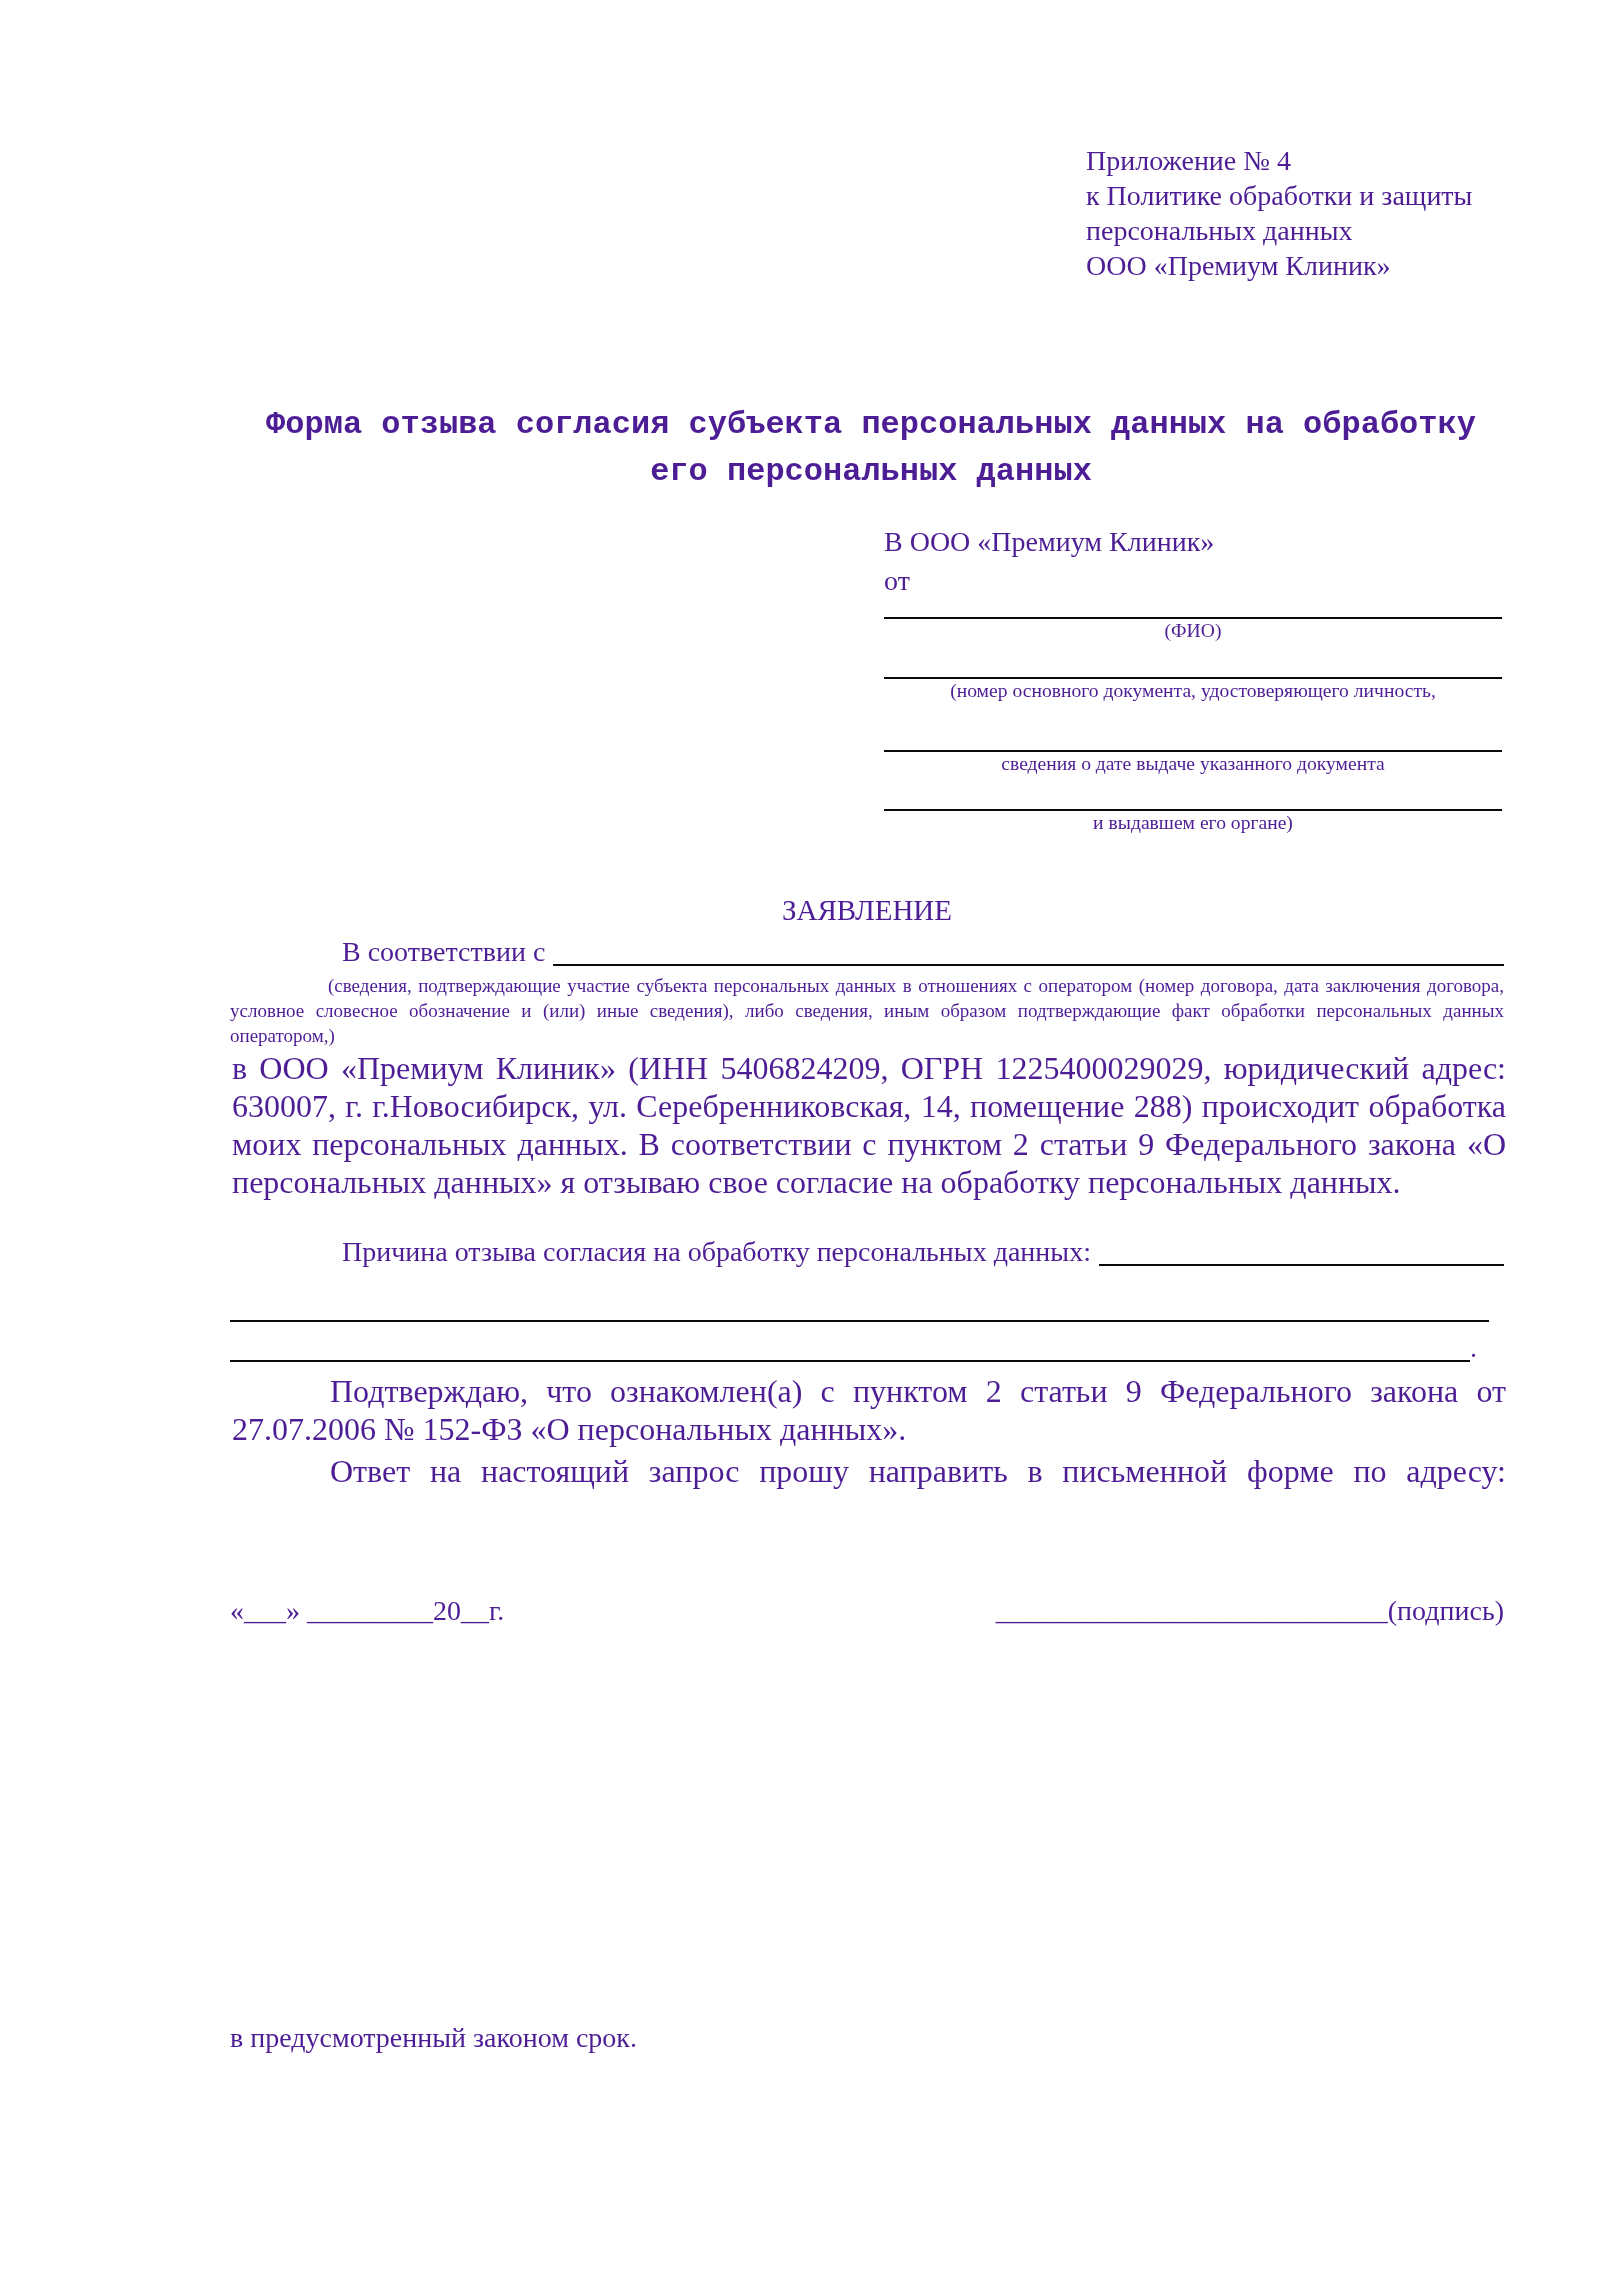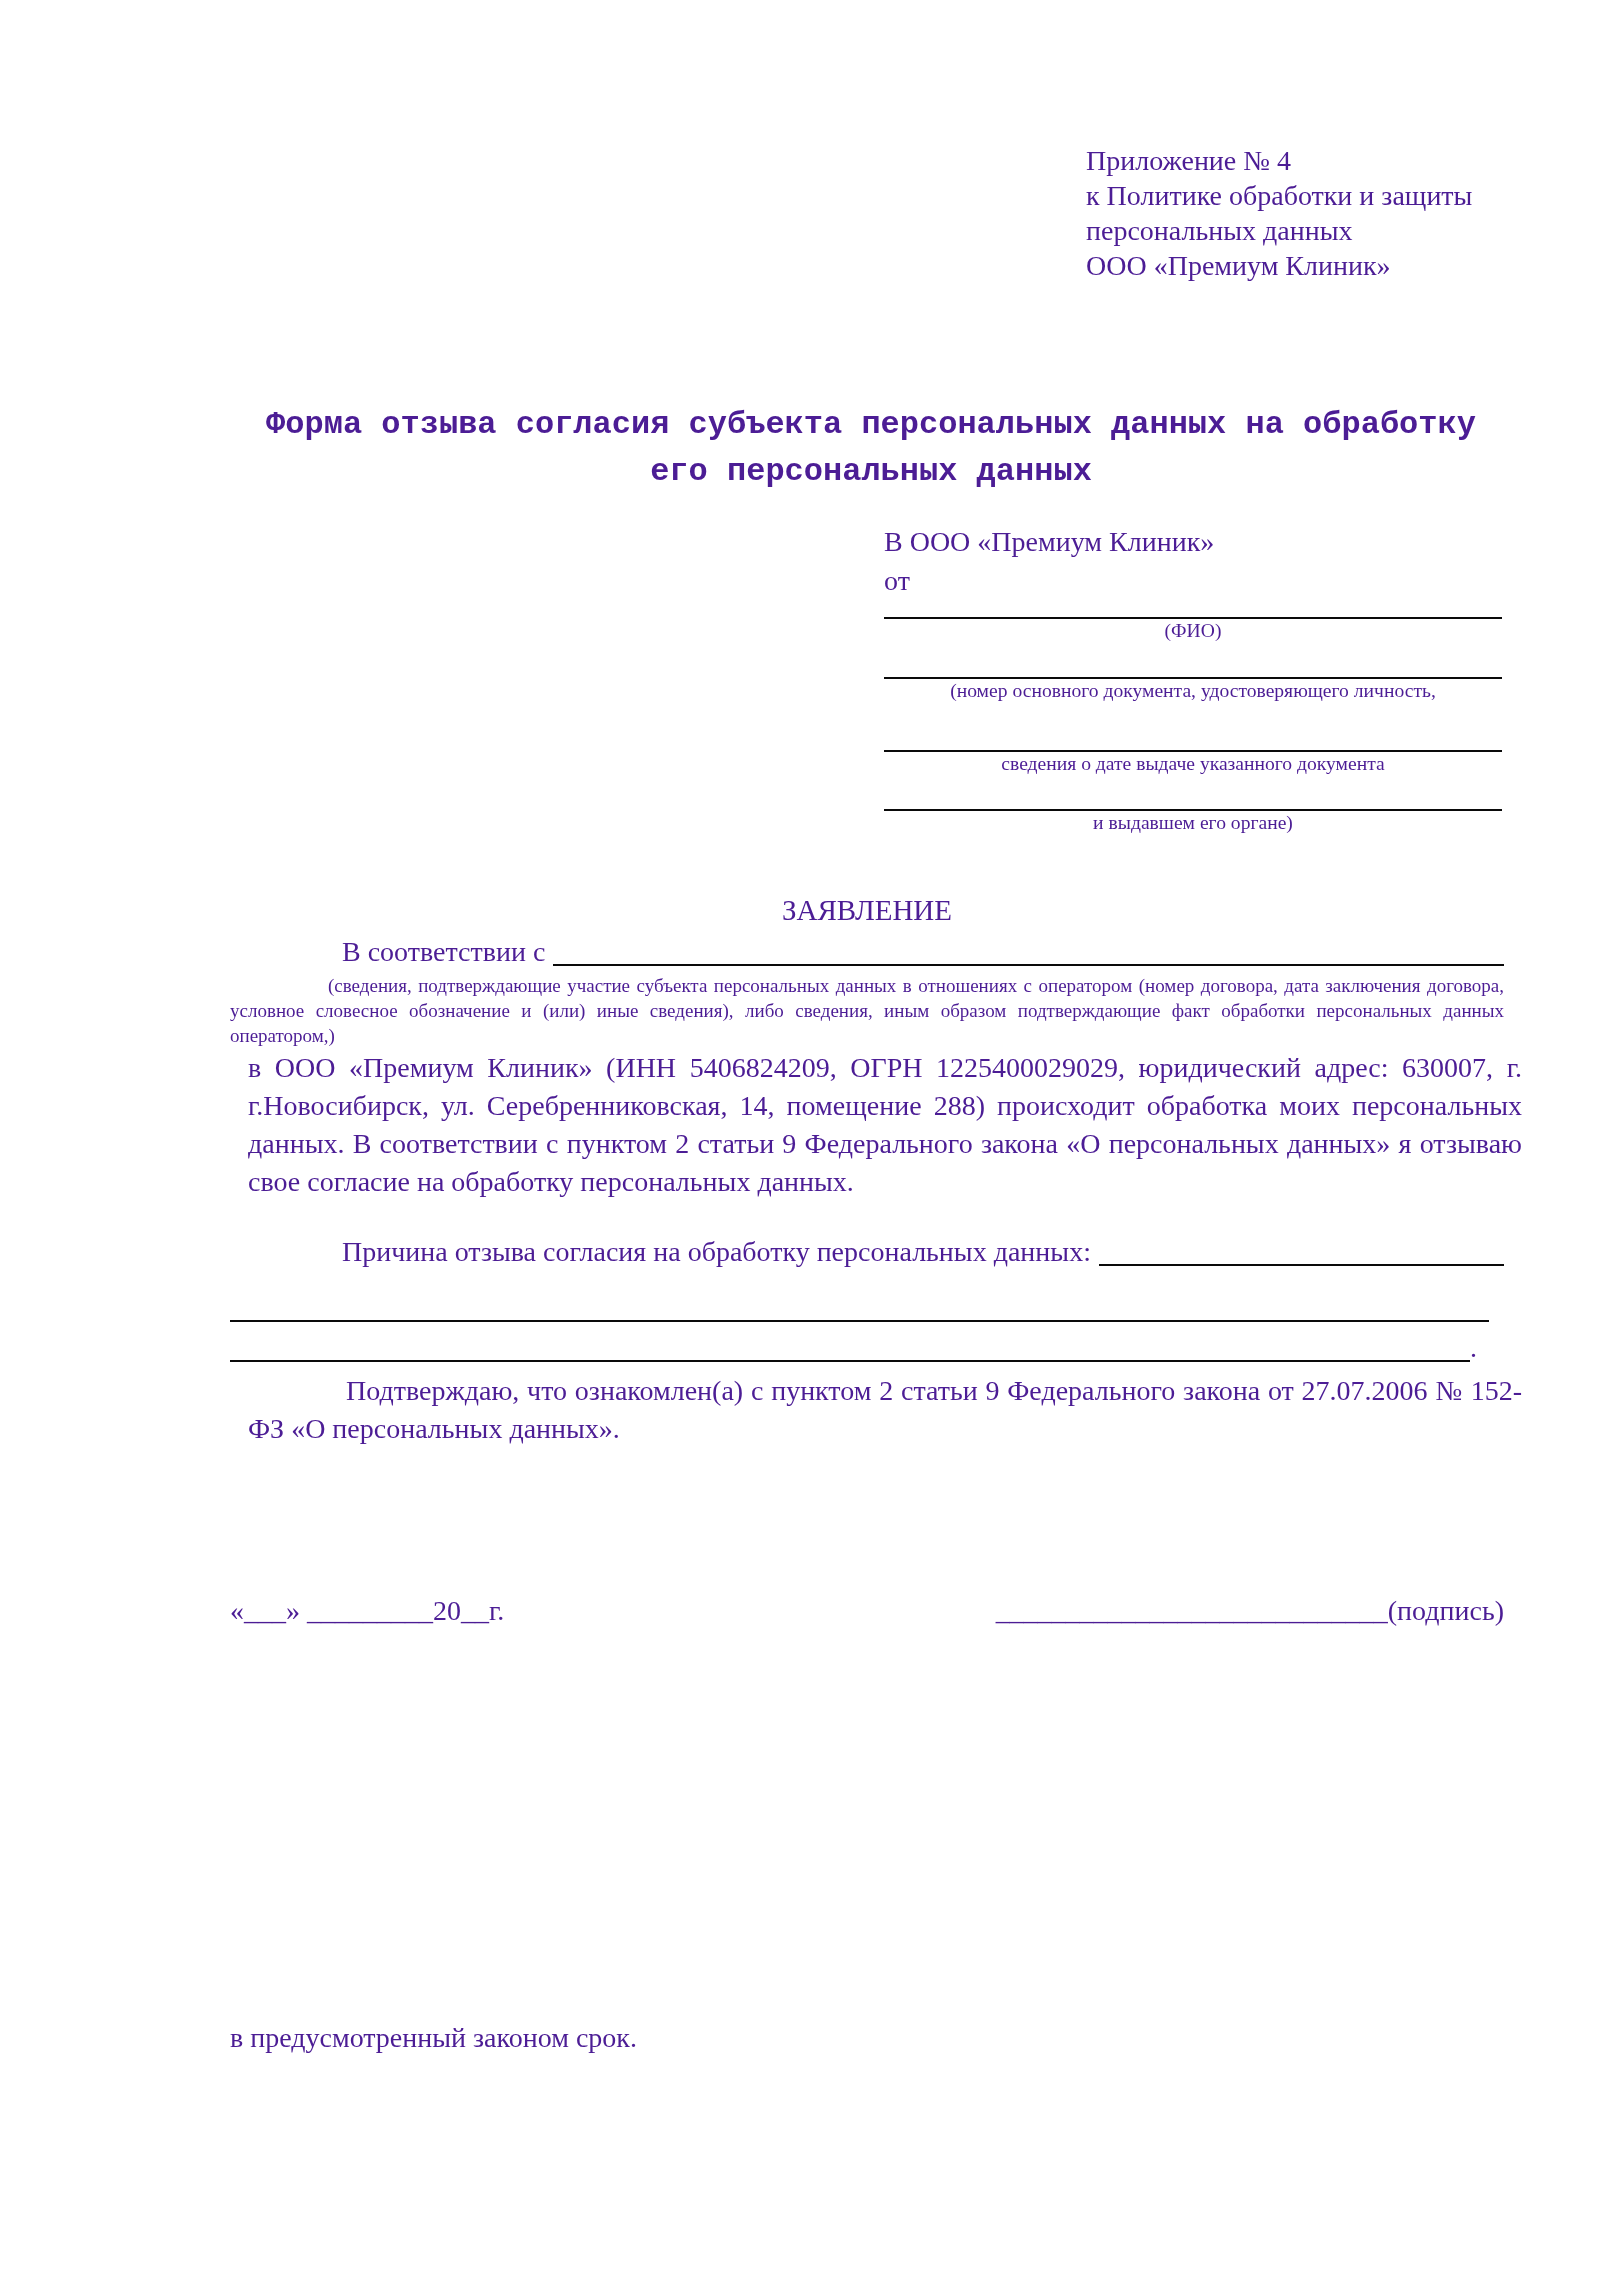--- a/index.html
+++ b/index.html
@@ -93,23 +93,23 @@
     top: 973px;
     width: 1274px;
     font-size: 19px;
     line-height: 25px;
     text-align: justify;
     text-indent: 98px;
   }
 
   .bodypara {
     position: absolute;
-    left: 248px;
-    width: 1274px;
-    font-size: 28px;
+    left: 232px;
+    width: 1274px;
+    font-size: 32px;
     line-height: 38px;
     text-align: justify;
   }
   .bodypara.main    { top: 1049px; }
   .bodypara.confirm { top: 1372px; text-indent: 98px; }
   .bodypara.reply1  { top: 1452px; text-indent: 98px; text-align-last: justify; }
 
   .longline-a {
     position: absolute;
     left: 230px;
@@ -184,20 +184,21 @@
 
   <div class="longline-a"></div>
 
   <div class="row lineb">
     <span class="blankfill fixed"></span>
     <span>.</span>
   </div>
 
   <div class="bodypara confirm">Подтверждаю, что ознакомлен(а) с пунктом 2 статьи 9 Федерального закона от 27.07.2006 № 152-ФЗ «О персональных данных».</div>
 
+  <div class="bodypara reply1">Ответ на настоящий запрос прошу направить в письменной форме по адресу:</div>
 
   <div class="row reply2">
     <span class="blankfill addrline"></span>
     <span>в предусмотренный законом срок.</span>
   </div>
 
   <div class="bottom-row">
     <span>«___» _________20__г.</span>
     <span><span>____________________________</span><span>(подпись)</span></span>
   </div>

